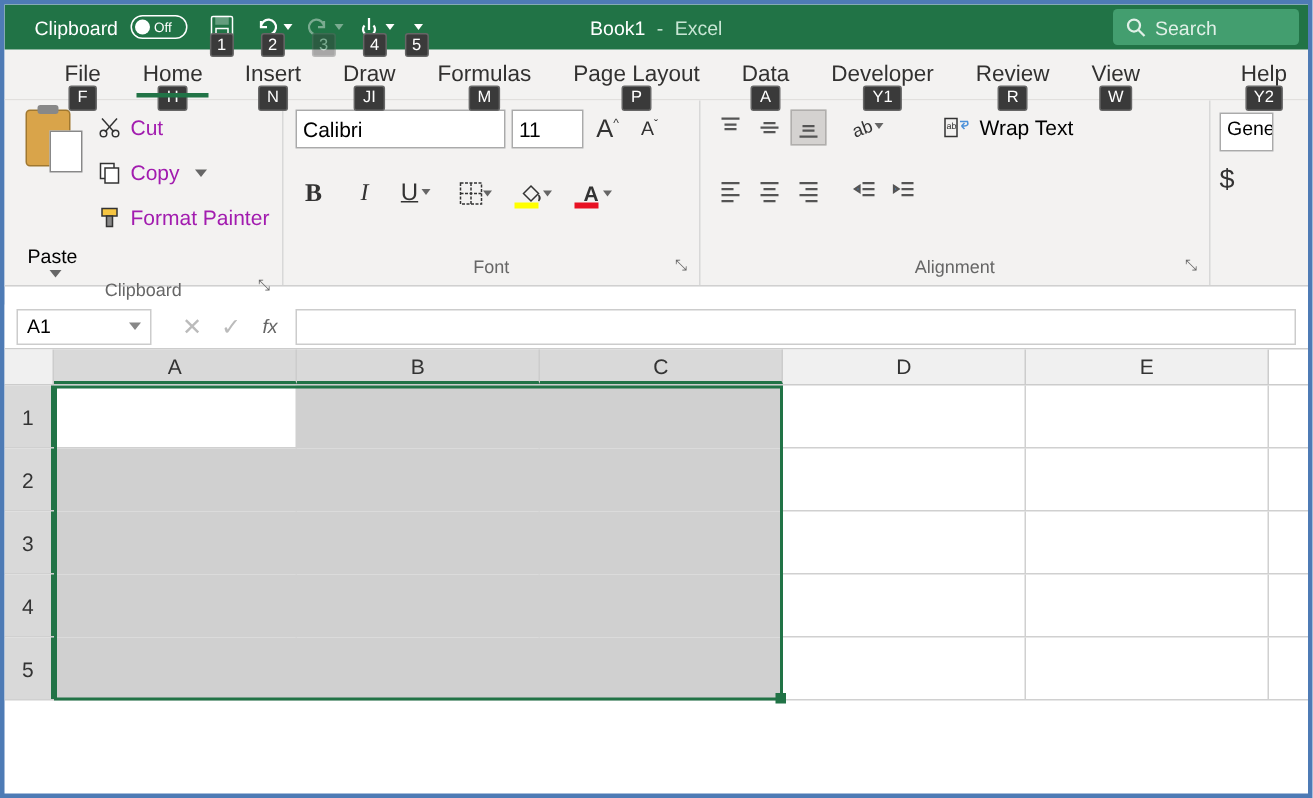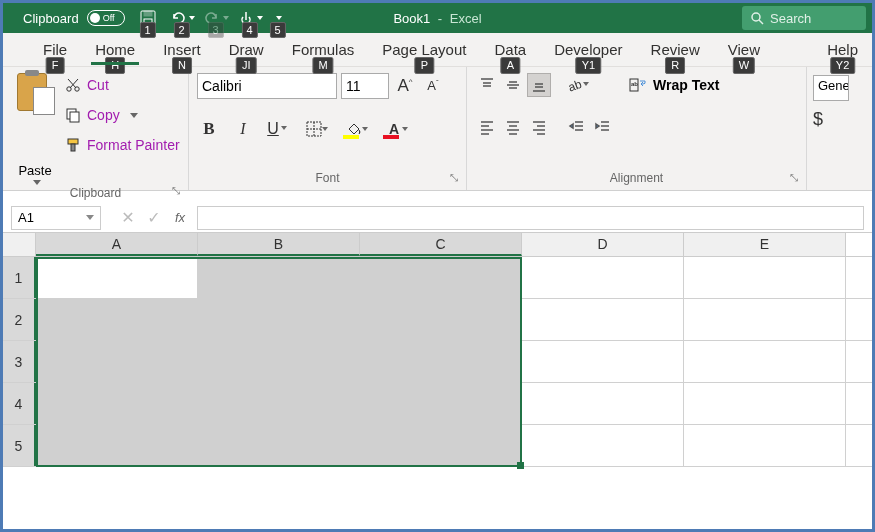--- a/index.html
+++ b/index.html
@@ -65,21 +65,21 @@
   .color-bar { position: absolute; bottom: 2px; left: 4px; right: 10px; height: 4px; }
   .color-bar.yellow { background: #ffff00; }
   .color-bar.red { background: #e81123; }
   .tiny-caret { width: 0; height: 0; border-left: 3px solid transparent; border-right: 3px solid transparent; border-top: 4px solid #666; position: absolute; right: 1px; top: 50%; margin-top: -2px; }
   
   
   .align-rows { display: flex; flex-direction: column; gap: 8px; padding-top: 2px; }
   .align-row { display: flex; gap: 2px; }
   .align-btn { width: 24px; height: 24px; display: inline-flex; align-items: center; justify-content: center; }
   .align-btn.selected { background: #d4d2d0; border: 1px solid #b0aeac; }
-  .wrap-merge { display: flex; flex-direction: row; gap: 6px; padding-top: 2px; margin-left: 8px; font-weight: bold; }
+  .wrap-merge { display: flex; flex-direction: row; gap: 6px; padding-top: 2px; margin-left: 8px; }
   .wrap-item { display: flex; align-items: center; gap: 6px; font-size: 14px; height: 24px; }
   
   
   .number-group { padding: 8px 6px 2px; display: flex; flex-direction: column; }
   .gen-box { height: 26px; border: 1px solid #aaa; background: #fff; font-size: 13px; padding: 2px 4px; width: 36px; overflow: hidden; }
   .dollar-btn { font-size: 18px; color: #333; padding-top: 8px; }
   
   
   .formula-bar { height: 30px; background: #fff; border-bottom: 1px solid #ccc; display: flex; align-items: center; margin-top: 12px; }
   .name-box { width: 90px; height: 24px; border: 1px solid #ccc; margin-left: 8px; font-size: 13px; padding: 2px 6px; display: flex; align-items: center; justify-content: space-between; }

